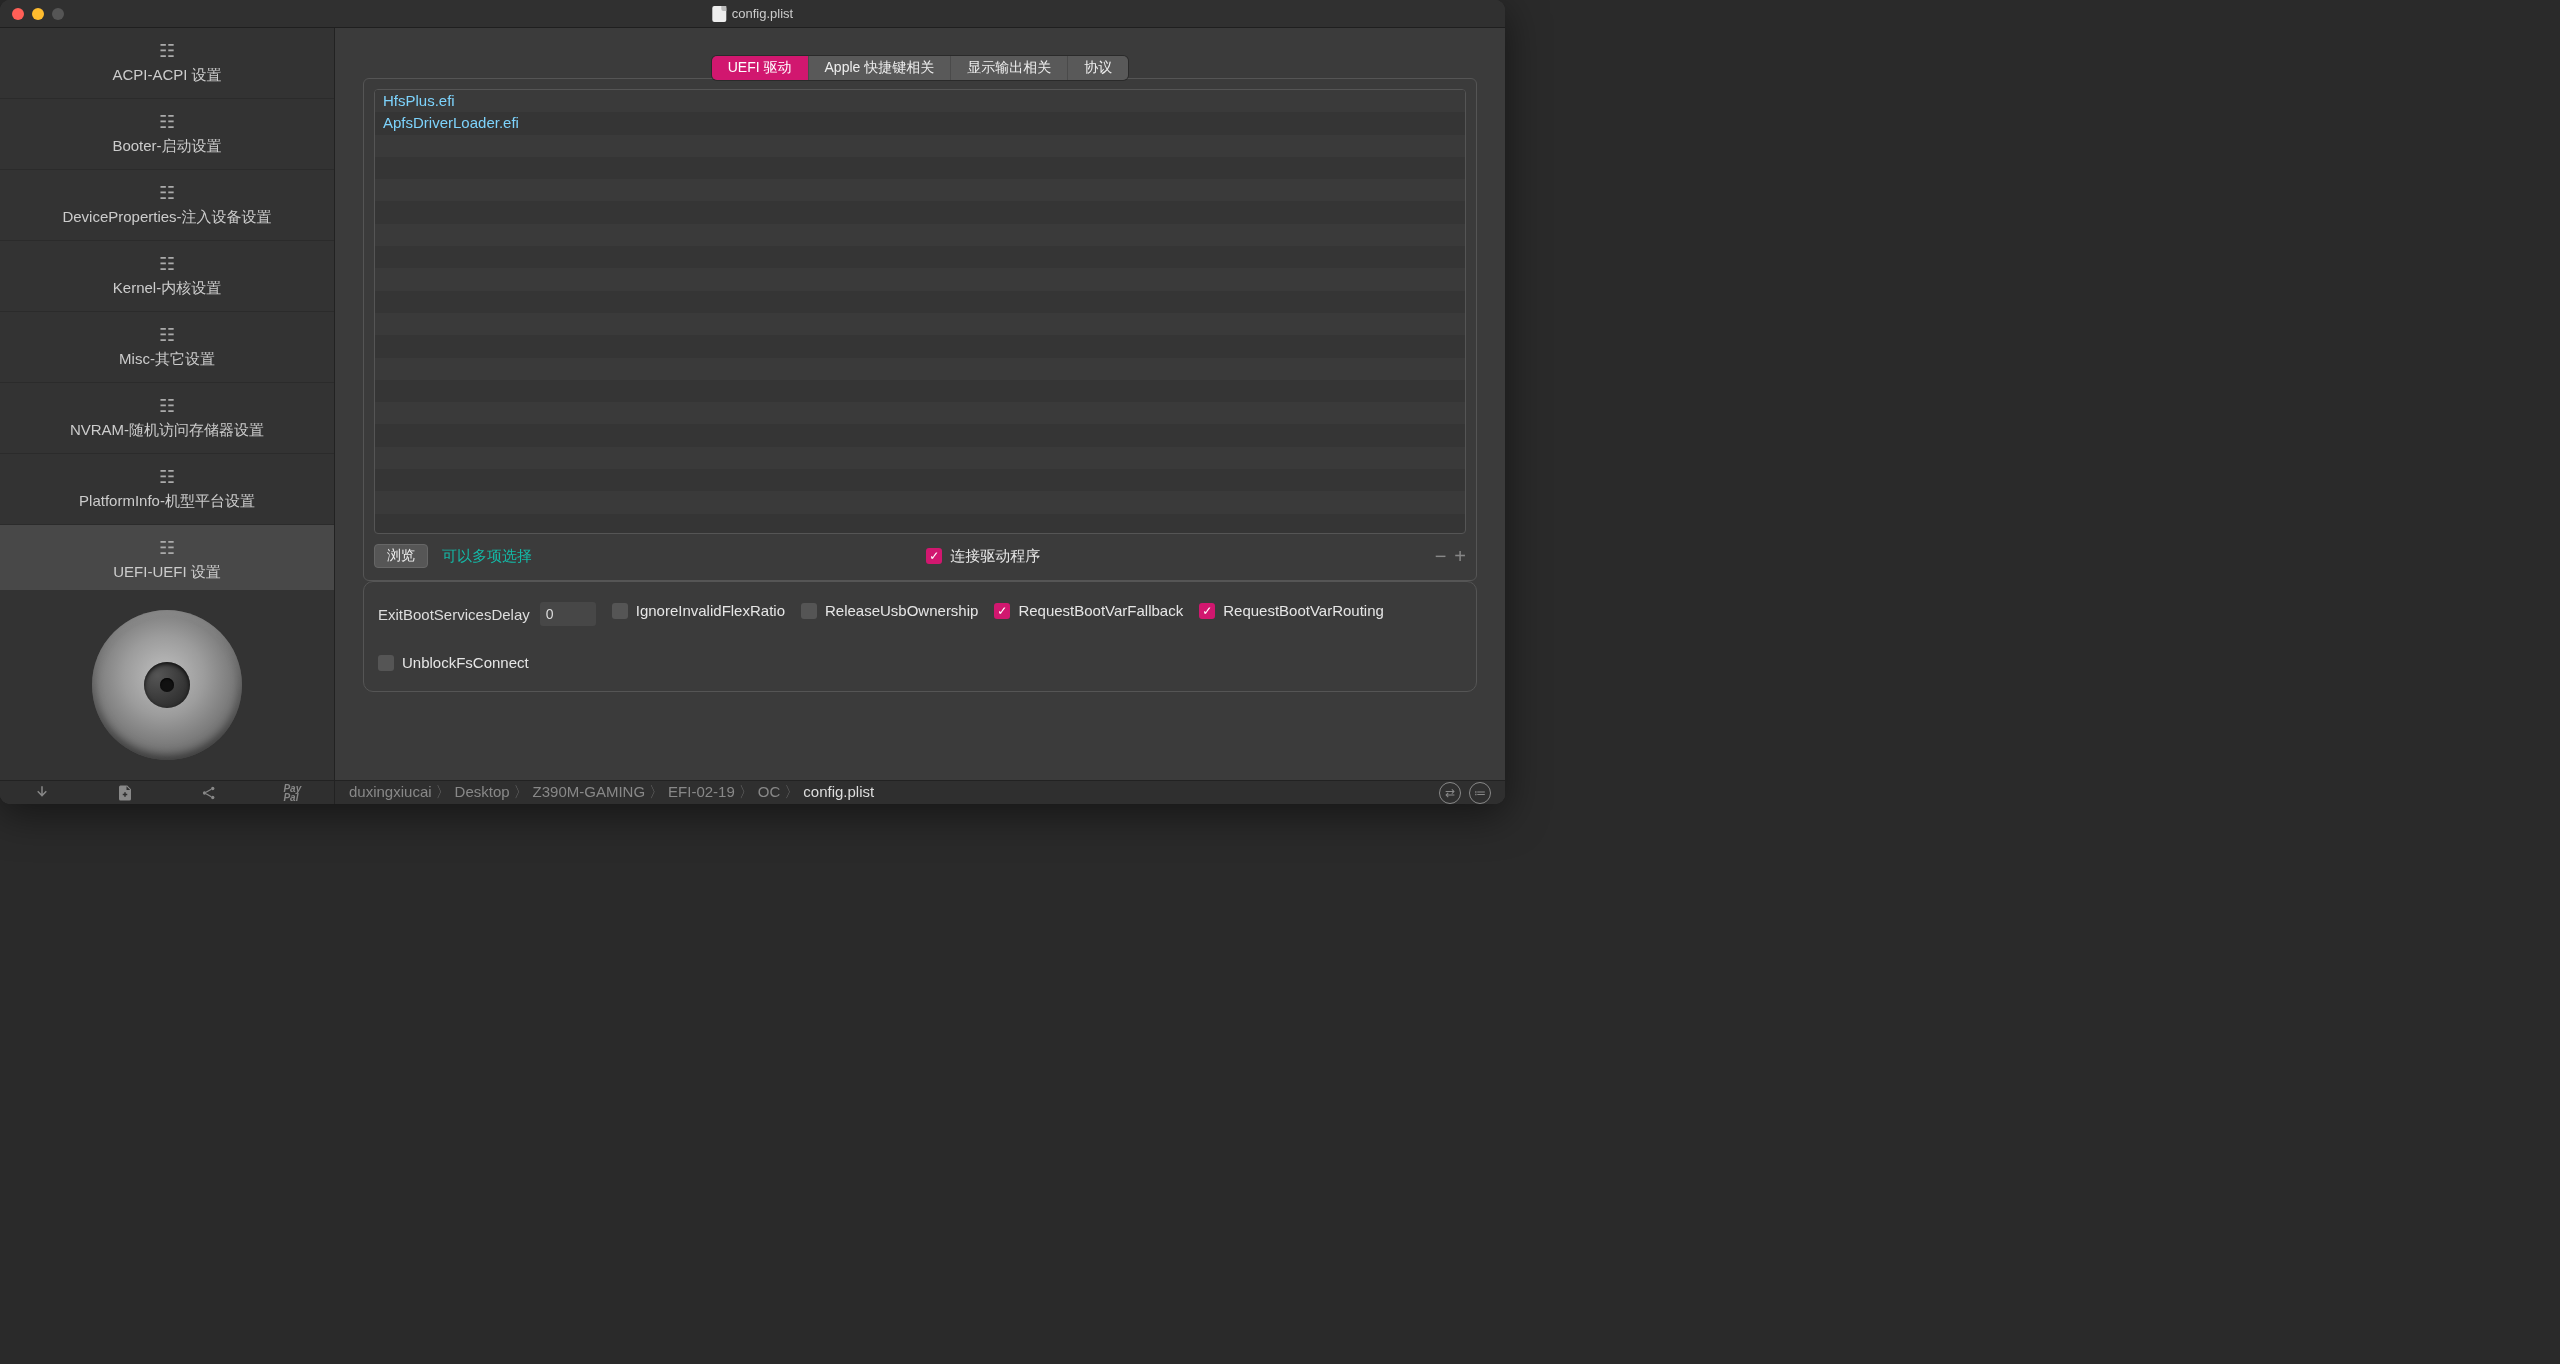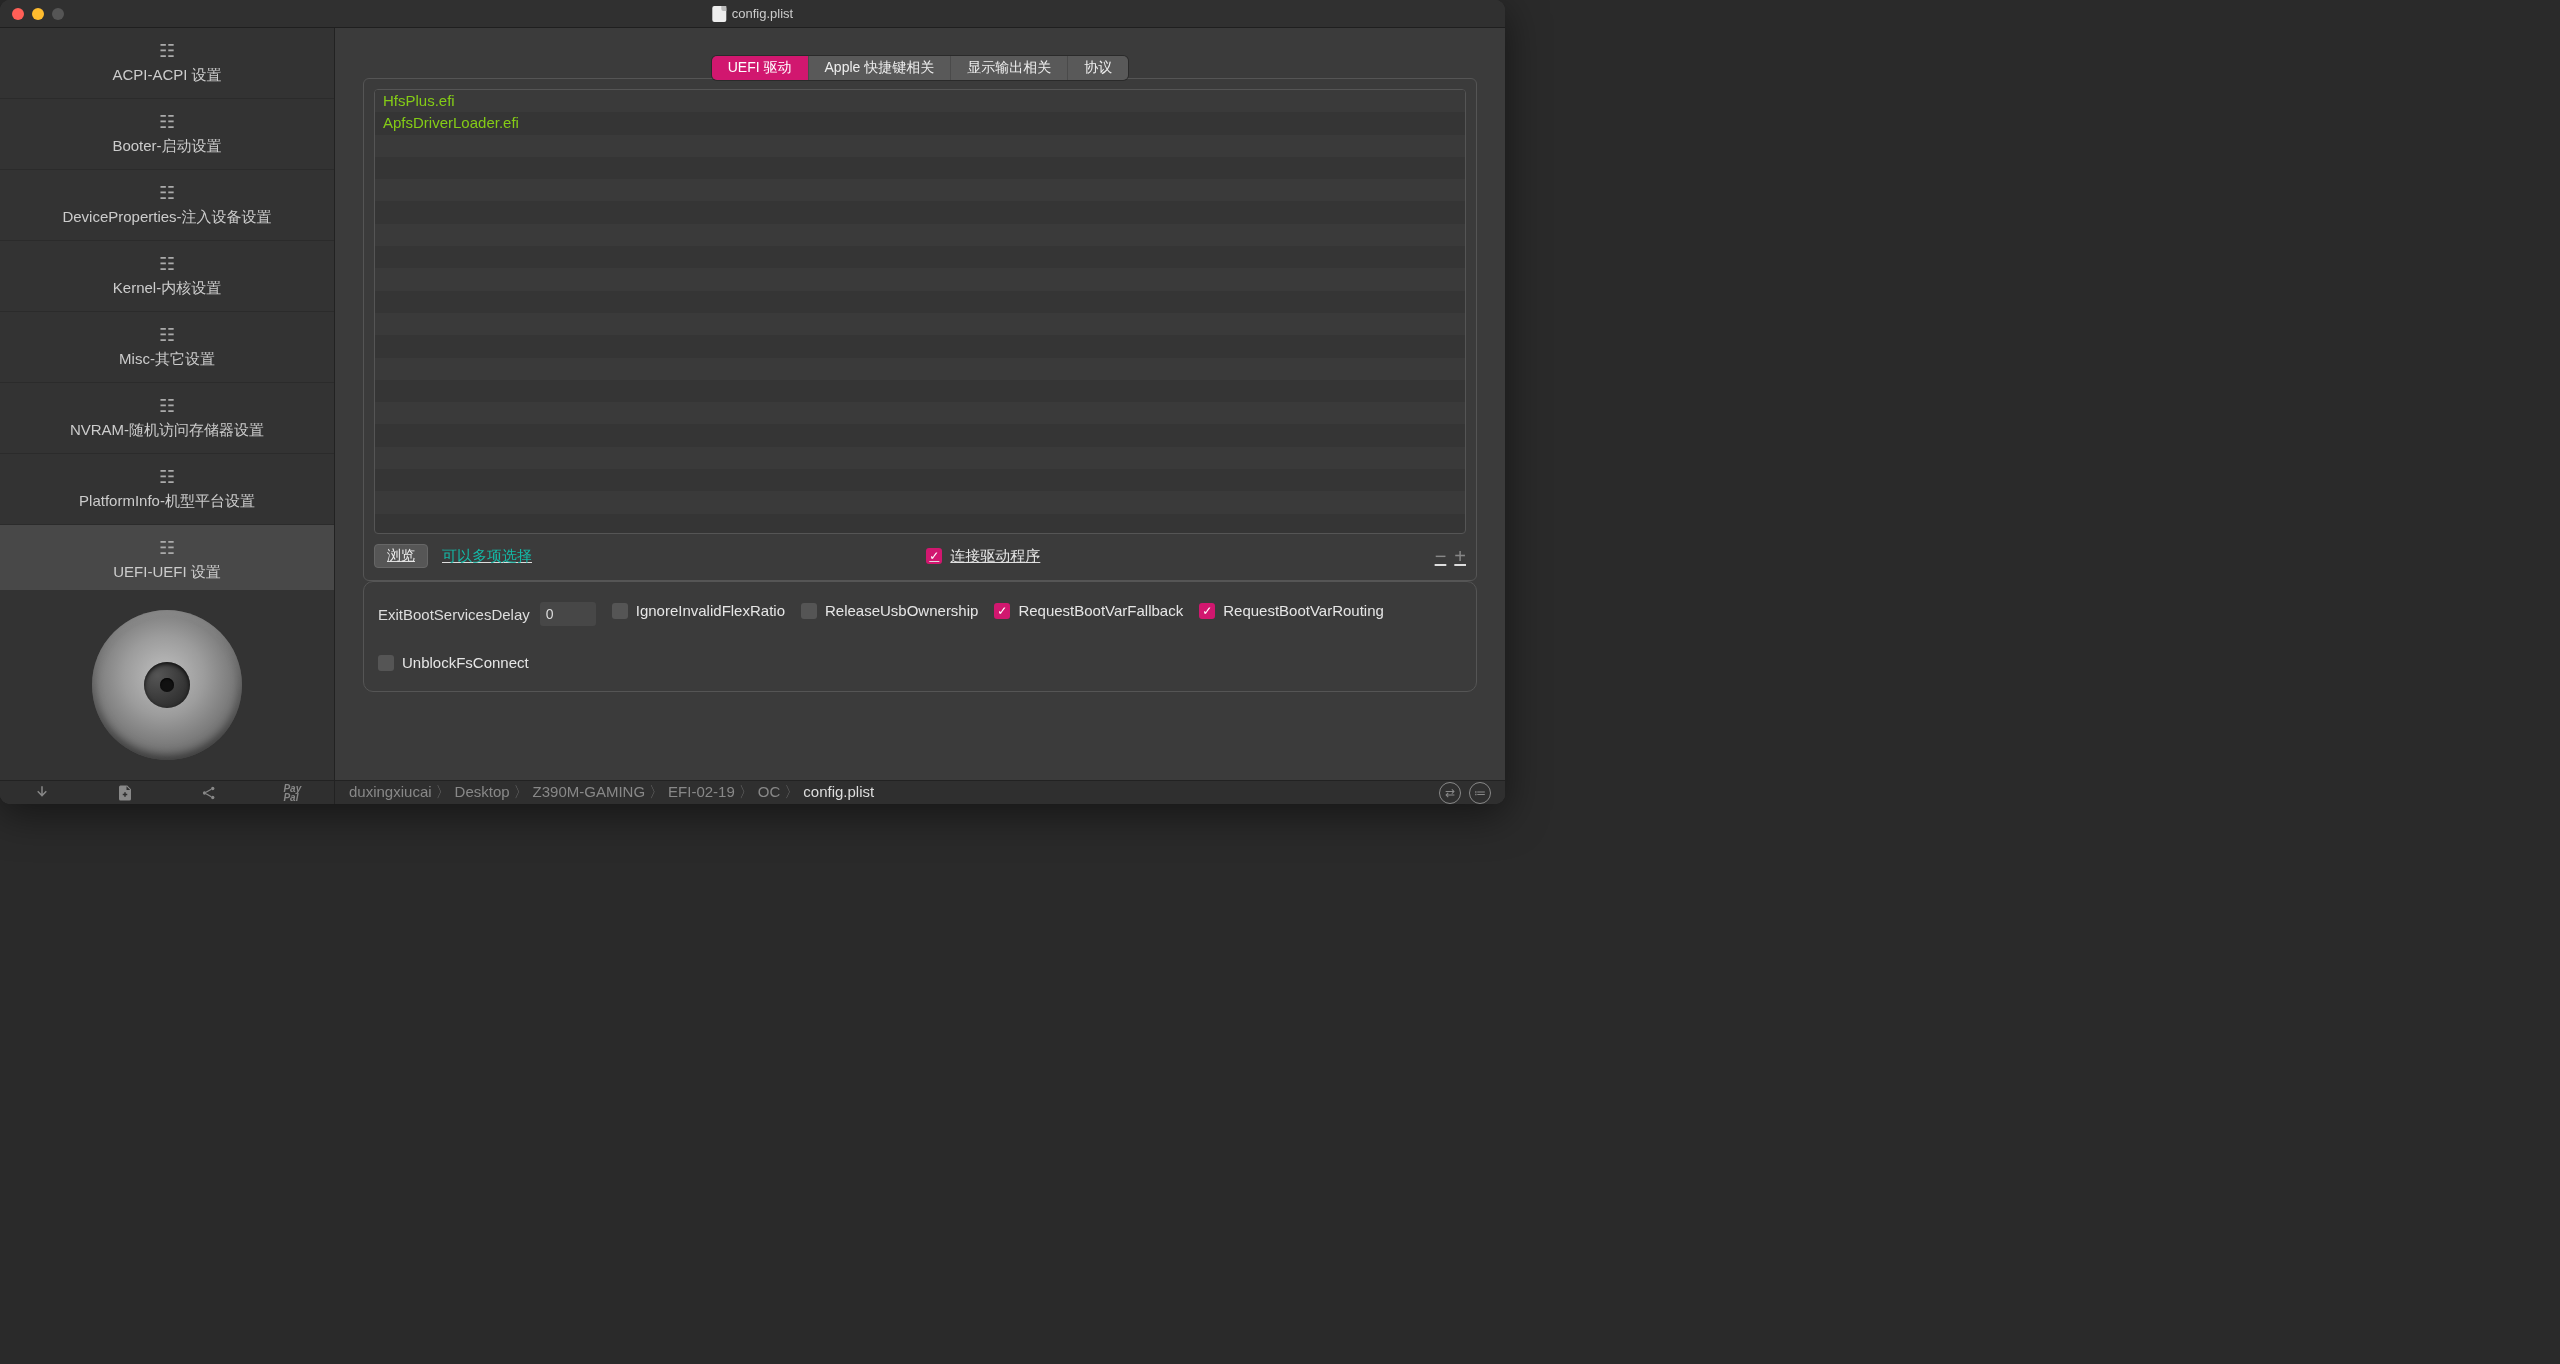--- a/index.html
+++ b/index.html
@@ -103,26 +103,26 @@
     display:flex; flex-direction:column;
   }
   .listbox {
     height: 445px;
     border:1px solid #555; border-radius:4px; overflow:hidden;
     background:#353535;
     display:flex; flex-direction:column;
   }
   .row {
     height:22.3px; line-height:22px; padding:0 8px;
-    font-size:15px; color:#84cc16;
+    font-size:15px; color:#7dd3fc;
   }
   .row:nth-child(odd){ background:#3a3a3a; }
   .row:nth-child(even){ background:#353535; }
   .panel-controls{
-    display:flex; align-items:center; gap:14px; margin-top:10px;text-decoration:underline;
+    display:flex; align-items:center; gap:14px; margin-top:10px;
   }
   .btn {
     background:#565656; border:1px solid #666; color:#eee;
     padding:2px 12px; border-radius:4px; font-size:14px; cursor:pointer;
   }
   .hint { font-size:15px; color:#14b8a6; }
   .spacer { flex:1; }
   .chk { display:flex; align-items:center; gap:8px; font-size:15px; color:#e6e6e6; }
   .chkbox {
     width:16px; height:16px; border-radius:3px; background:#555;

